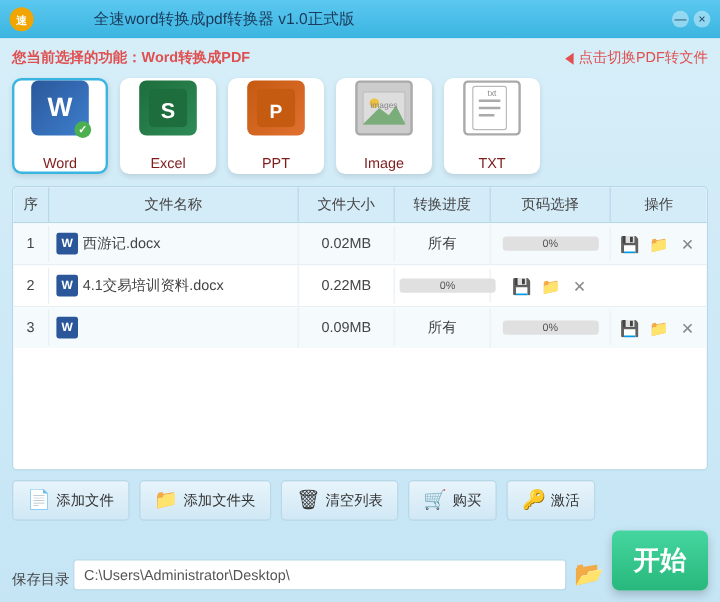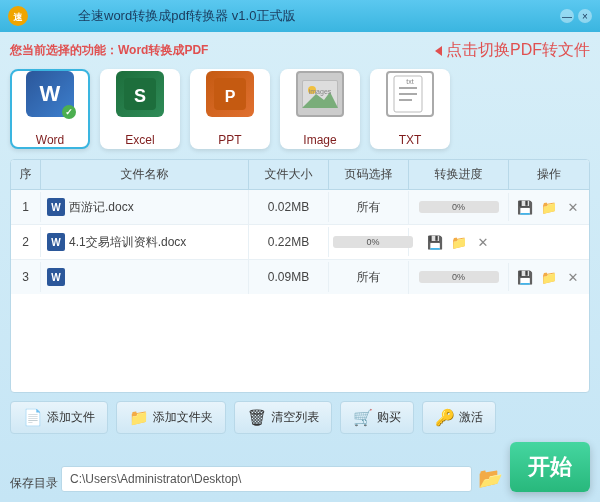--- a/index.html
+++ b/index.html
@@ -87,21 +87,21 @@
     }
     .current-function span {
       color: #e05050;
       font-weight: bold;
     }
     .switch-btn {
       display: flex;
       align-items: center;
       gap: 4px;
       color: #e05050;
-      font-size: 16px;
+      font-size: 12px;
       cursor: pointer;
       text-decoration: none;
     }
     .switch-arrow {
       width: 0;
       height: 0;
       border-top: 5px solid transparent;
       border-bottom: 5px solid transparent;
       border-right: 7px solid #e05050;
     }
@@ -450,22 +450,22 @@
       <span class="format-tab-label">TXT</span>
     </div>
 
   </div>
 
   <div class="file-table">
     <div class="table-header">
       <div class="th">序</div>
       <div class="th">文件名称</div>
       <div class="th">文件大小</div>
+      <div class="th">转换进度</div>
       <div class="th">页码选择</div>
-      <div class="th">转换进度</div>
       <div class="th">操作</div>
     </div>
     <div class="table-body">
 
       <div class="table-row">
         <div class="td">1</div>
         <div class="td filename">
           <div class="file-w-icon">W</div>
           <span>西游记.docx</span>
         </div>

